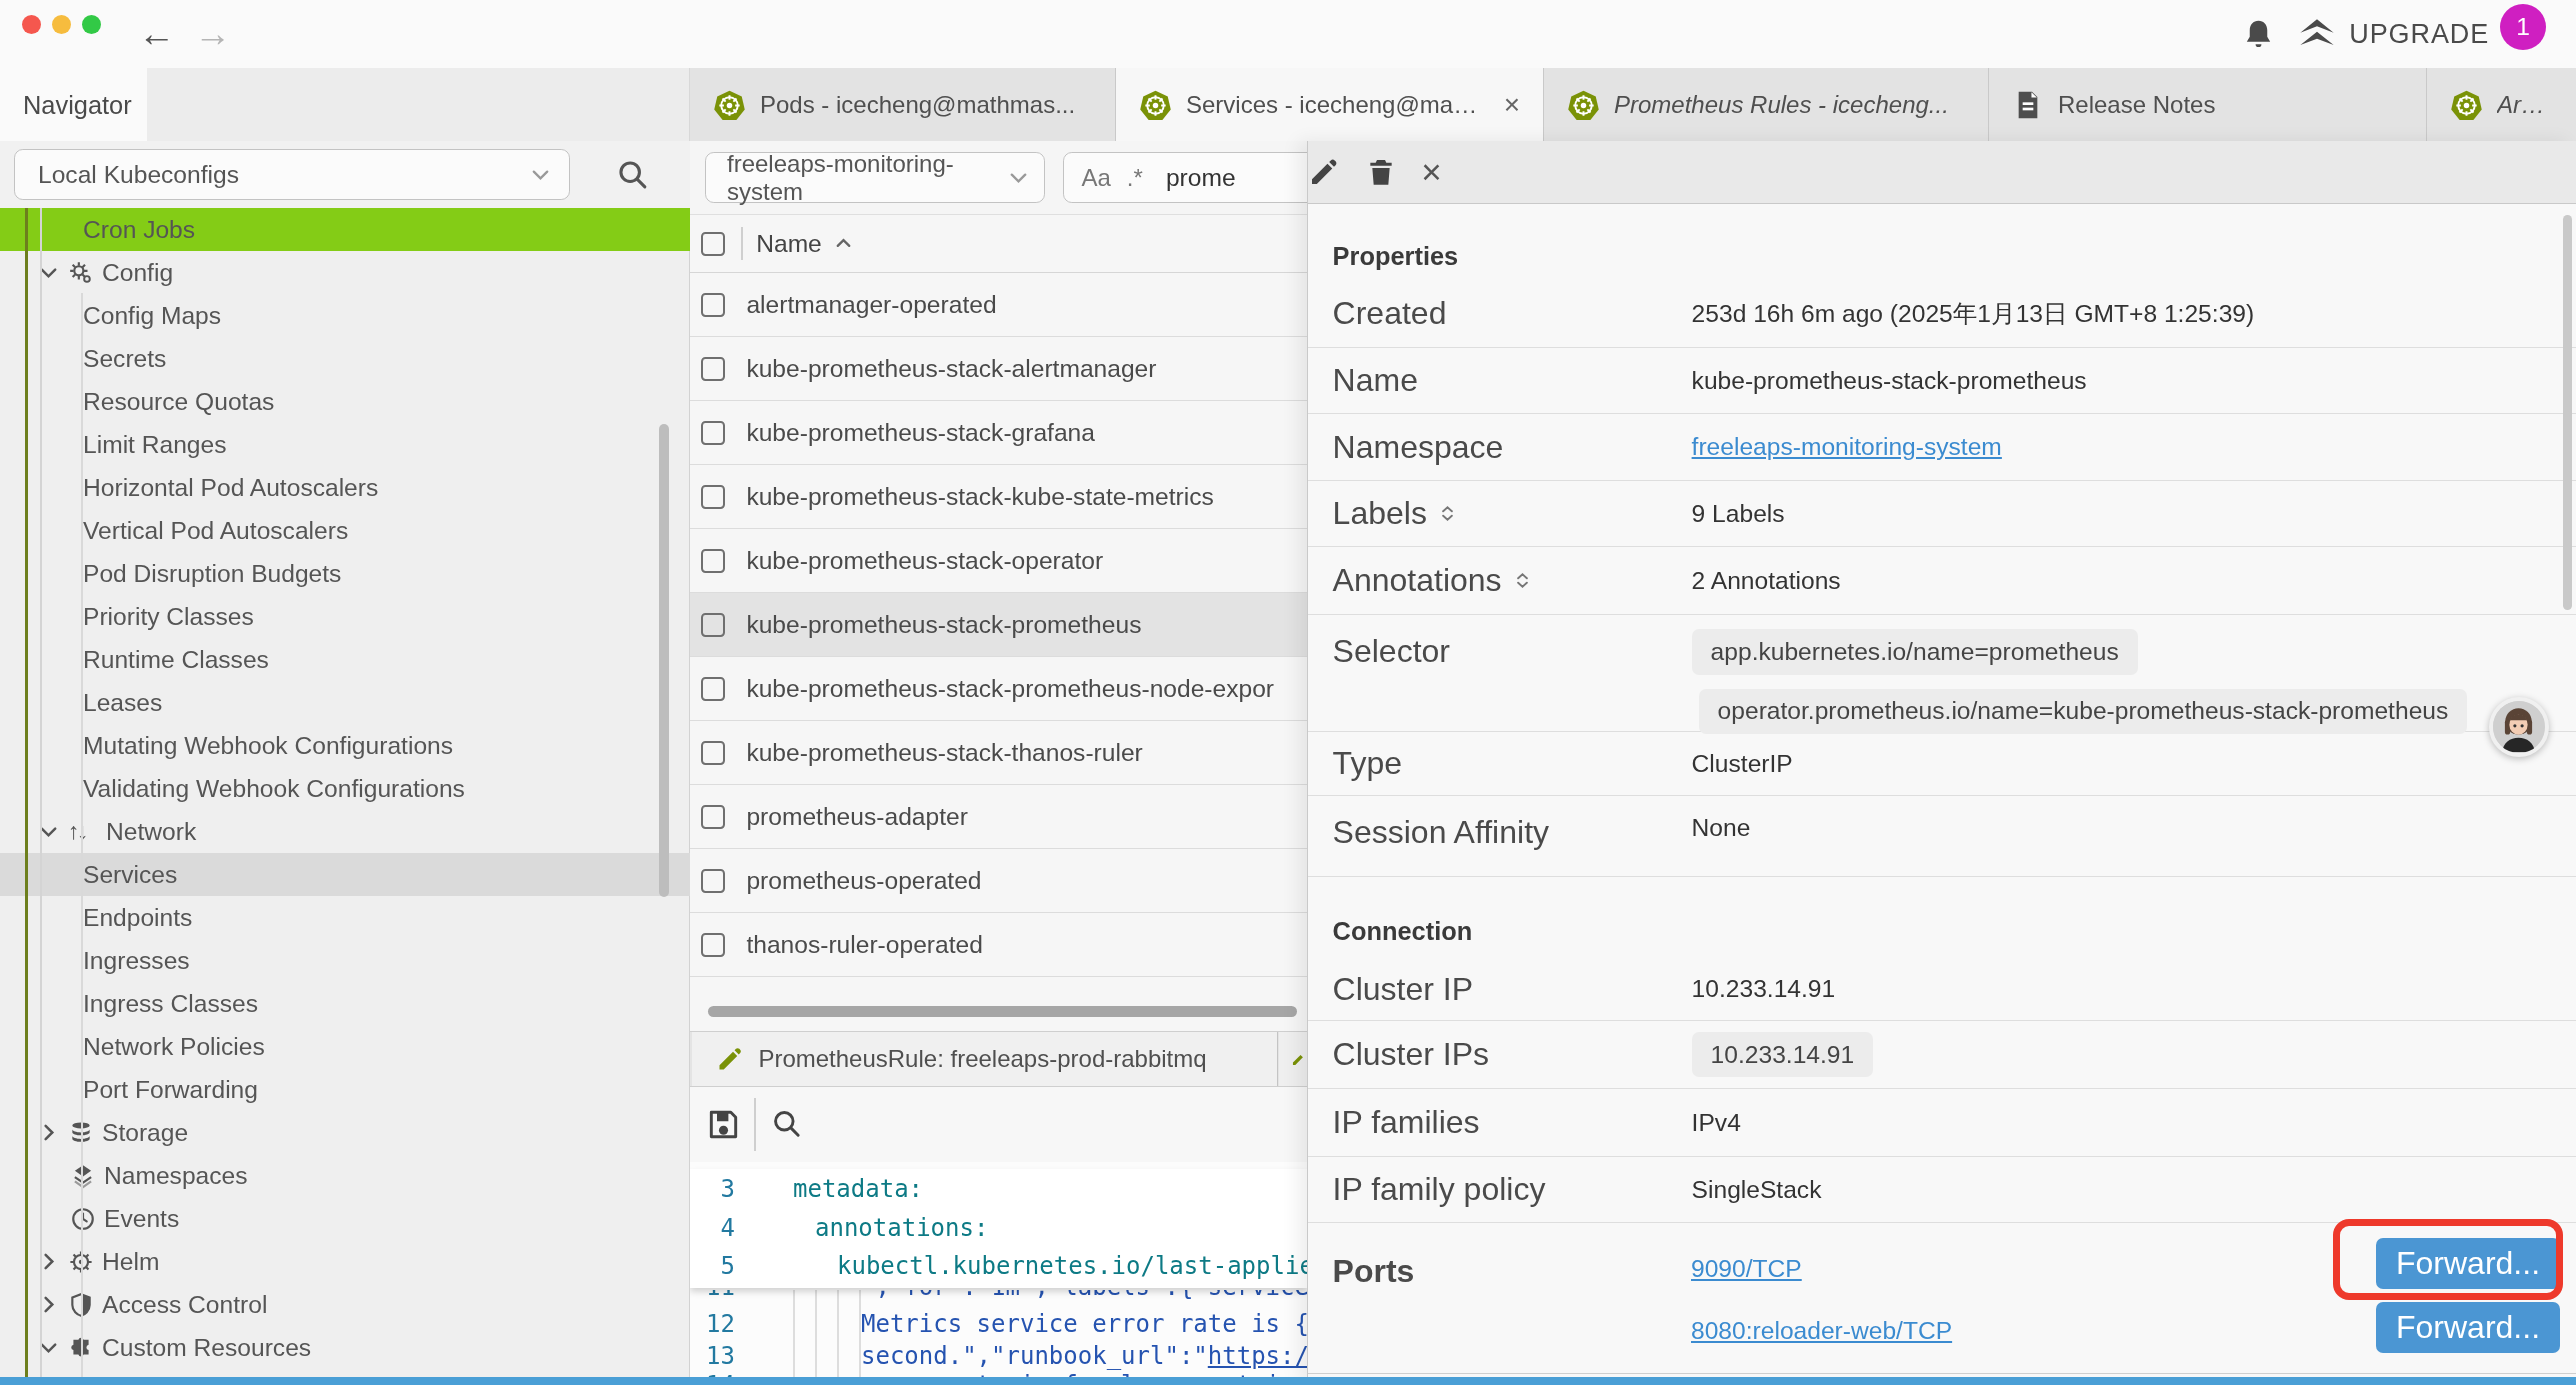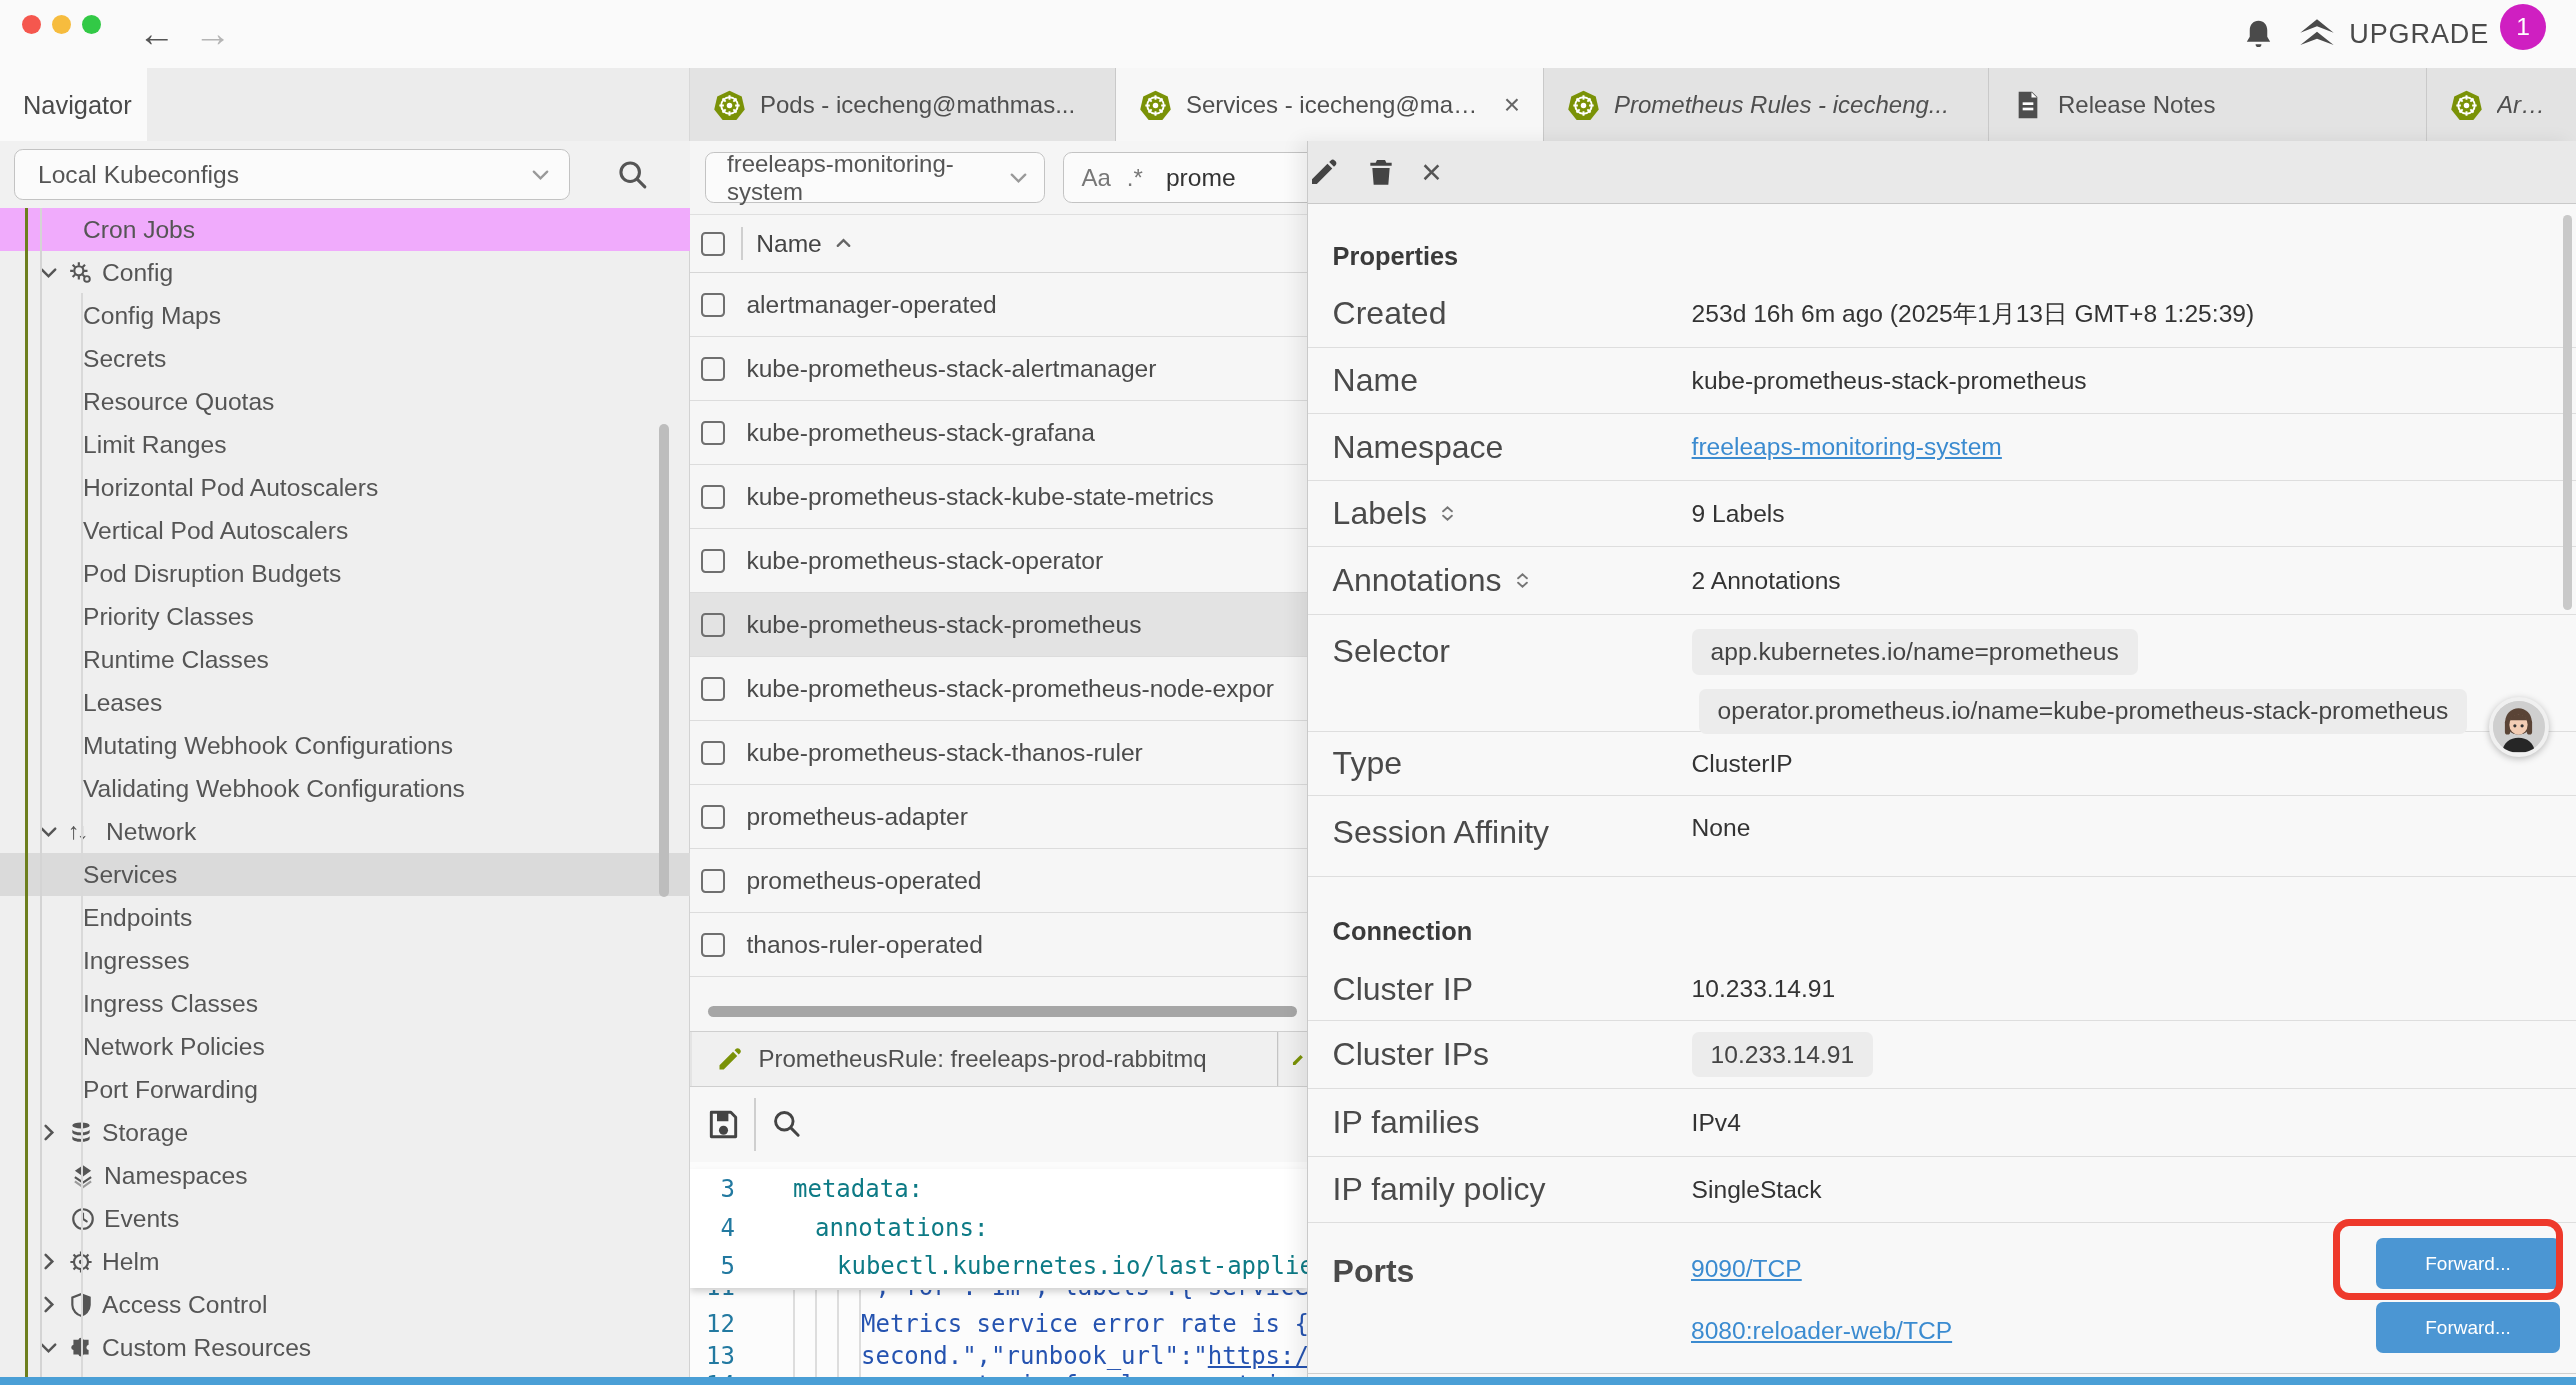--- a/index.html
+++ b/index.html
@@ -38,21 +38,21 @@
   .selbox { background:#fbfbfb; border:1.8px solid #c3c3c3; border-radius:8.8px; display:flex; align-items:center;
             font-size:24.6px; color:#555; }
   .kubesel { position:absolute; left:14px; top:8px; width:556px; height:51px; padding:0 17.5px 0 23px; }
   .kubesel .grow { flex:1; }
   .tree { position:absolute; left:0; top:67px; width:690px; height:1178px; display:flex; flex-direction:column; overflow:hidden; }
   .guide { position:absolute; z-index:2; }
   .trow { height:43px; flex:0 0 43px; display:flex; align-items:center; font-size:24.6px; color:#555; white-space:nowrap; }
   .trow.c  { padding-left:83px; }
   .trow.g  { padding-left:37px; gap:8px; }
   .trow.li { padding-left:70px; gap:8px; }
-  .trow.hover { background:#f0abfc;align-items:center; }
+  .trow.hover { background:#84cc16;align-items:center; }
   .trow.selected { background:#dadada; }
   .tico { width:26px; height:26px; flex:0 0 26px; }
   .chev { width:23px; height:23px; flex:0 0 23px; }
   .updown { font-size:23px; letter-spacing:-2.6px; color:#555; width:30px; }
   .navscroll { position:absolute; left:659px; top:283px; width:9.6px; height:473px; background:#bdbdbd; border-radius:5.3px; }
 
   
   .middle { position:absolute; left:690px; top:141px; width:617px; height:1244px; background:#f6f6f6; z-index:4; overflow:hidden; }
   .filterrow { position:absolute; left:0; top:0; width:617px; height:74px; background:#f5f5f5; border-bottom:0.9px solid #dfdfdf; }
   .nssel { position:absolute; left:15px; top:11.4px; width:340px; height:51px; padding:0 14px 0 21px; }
@@ -101,21 +101,21 @@
   .dh-icons { display:flex; align-items:center; gap:24.6px; margin-right:28px; }
   .dh-icons svg { width:32px; height:32px; }
   .dclose { font-size:35px; color:#555; line-height:32px; }
   .dbody { position:absolute; left:0; top:63px; width:1269px; height:1166px; }
   .dheading { font-size:25.4px; font-weight:bold; color:#3a3a3a; padding-left:24.6px; display:flex; align-items:flex-end; }
   .r { display:flex; align-items:center; padding-left:24.6px; border-bottom:1.8px solid #dedede; }
   .lbl { width:359px; flex:0 0 359px; font-size:32px; color:#4a4a4a; display:flex; align-items:center; gap:10.5px; }
   .val { font-size:24.6px; color:#333; }
   .chip { background:#ececec; border-radius:7px; padding:8.8px 19px; font-size:24.6px; color:#444; width:max-content; }
   .link { color:#3b8bd0; text-decoration:underline; font-size:24.6px; }
-  .fwdbtn { position:absolute; width:184px; height:51px; background:#4b96d3; color:#fff; font-size:19px;
+  .fwdbtn { position:absolute; width:184px; height:51px; background:#4b96d3; color:#fff; font-size:32px;
             border:none; border-radius:7px; display:flex; align-items:center; justify-content:center; }
   .dscroll { position:absolute; left:1255px; top:74px; width:8.8px; height:395px; background:#c9c9c9; border-radius:4.4px; }
 
   .annotation { position:absolute; left:2333px; top:1219px; width:230px; height:81px;
                 border:7px solid #ee392b; border-radius:16px; z-index:50; }
   .avatar { position:absolute; left:2489px; top:697px; width:60px; height:60px; border-radius:50%;
             border:4.4px solid #f0f0f0; background:#cfcfcf; overflow:hidden; z-index:40;
             box-shadow:0 1.8px 7px rgba(0,0,0,0.25); }
   .bluestrip { position:absolute; left:0; top:1377px; width:2576px; height:8px; background:#4a9fd6; z-index:55; }
 </style>

